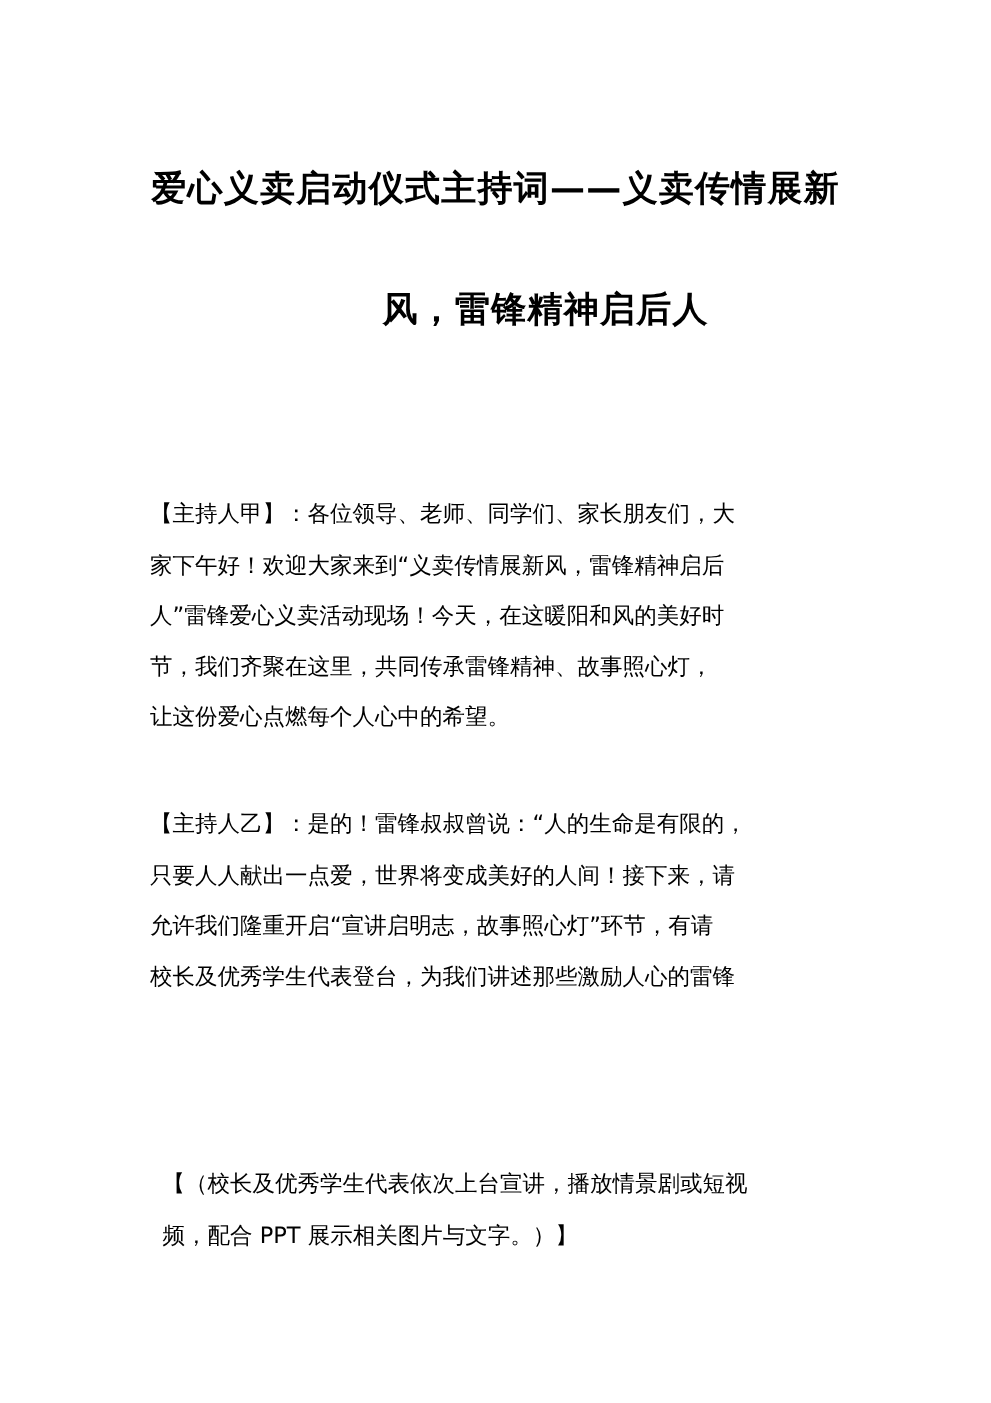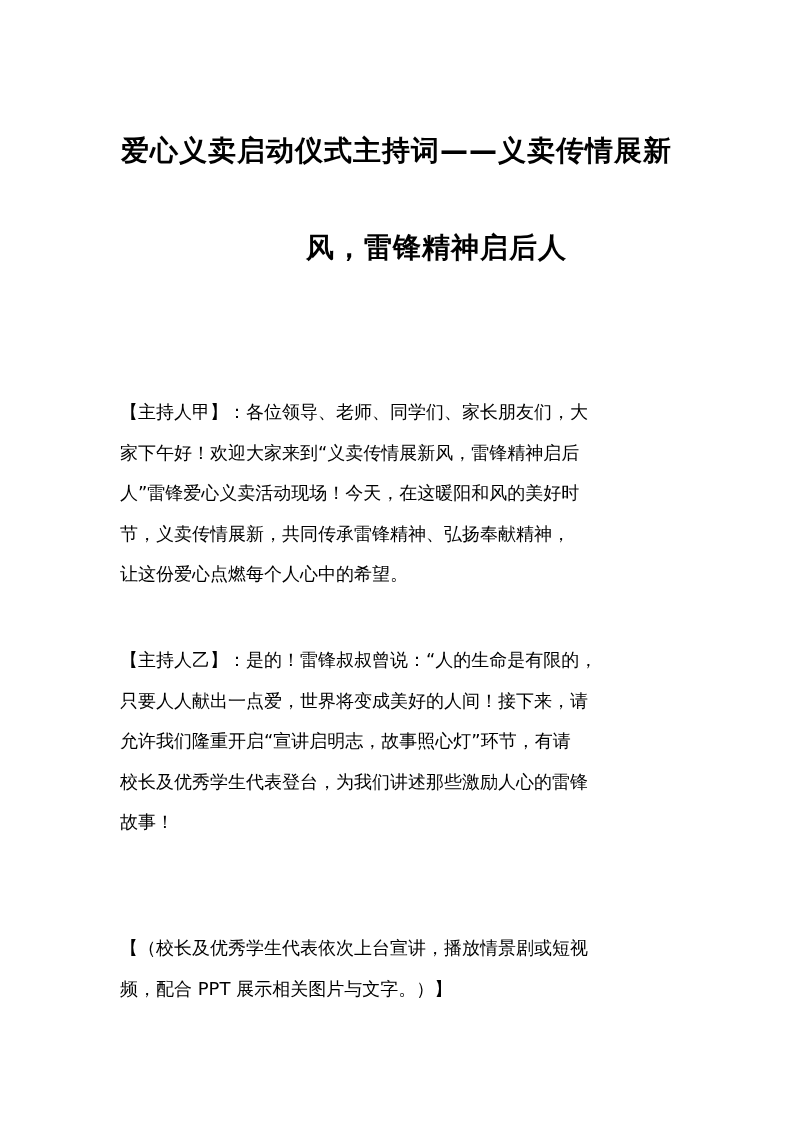--- a/index.html
+++ b/index.html
@@ -41,46 +41,45 @@
       font-size: 18px;
       line-height: 40.5px;
     }
     .para .line {
       display: block;
       white-space: nowrap;
       height: 40.5px;
     }
     .para.p1 { top: 392px; }
     .para.p2 { top: 640px; }
-    .para.p3 { top: 928px; }
+    .para.p3 { top: 928px; margin-left: 10px; }
   </style>
 </head>
 <body>
 
 <div class="page">
 
   <div>
     <div class="title-line l1">爱心义卖启动仪式主持词——义卖传情展新</div>
     <div class="title-line l2">风，雷锋精神启后人</div>
   </div>
 
   <div class="para p1">
     <span class="line">【主持人甲】：各位领导、老师、同学们、家长朋友们，大</span>
     <span class="line">家下午好！欢迎大家来到“义卖传情展新风，雷锋精神启后</span>
     <span class="line">人”雷锋爱心义卖活动现场！今天，在这暖阳和风的美好时</span>
-    <span class="line">节，义卖传情展新，共同传承雷锋精神、弘扬奉献精神，</span>
+    <span class="line">节，我们齐聚在这里，共同传承雷锋精神、故事照心灯，</span>
     <span class="line">让这份爱心点燃每个人心中的希望。</span>
   </div>
 
   <div class="para p2">
     <span class="line">【主持人乙】：是的！雷锋叔叔曾说：“人的生命是有限的，</span>
     <span class="line">只要人人献出一点爱，世界将变成美好的人间！接下来，请</span>
     <span class="line">允许我们隆重开启“宣讲启明志，故事照心灯”环节，有请</span>
     <span class="line">校长及优秀学生代表登台，为我们讲述那些激励人心的雷锋</span>
-    <span class="line">故事！</span>
   </div>
 
   <div class="para p3">
     <span class="line">【（校长及优秀学生代表依次上台宣讲，播放情景剧或短视</span>
     <span class="line">频，配合 PPT 展示相关图片与文字。）】</span>
   </div>
 
 </div>
 
 </body></html>

